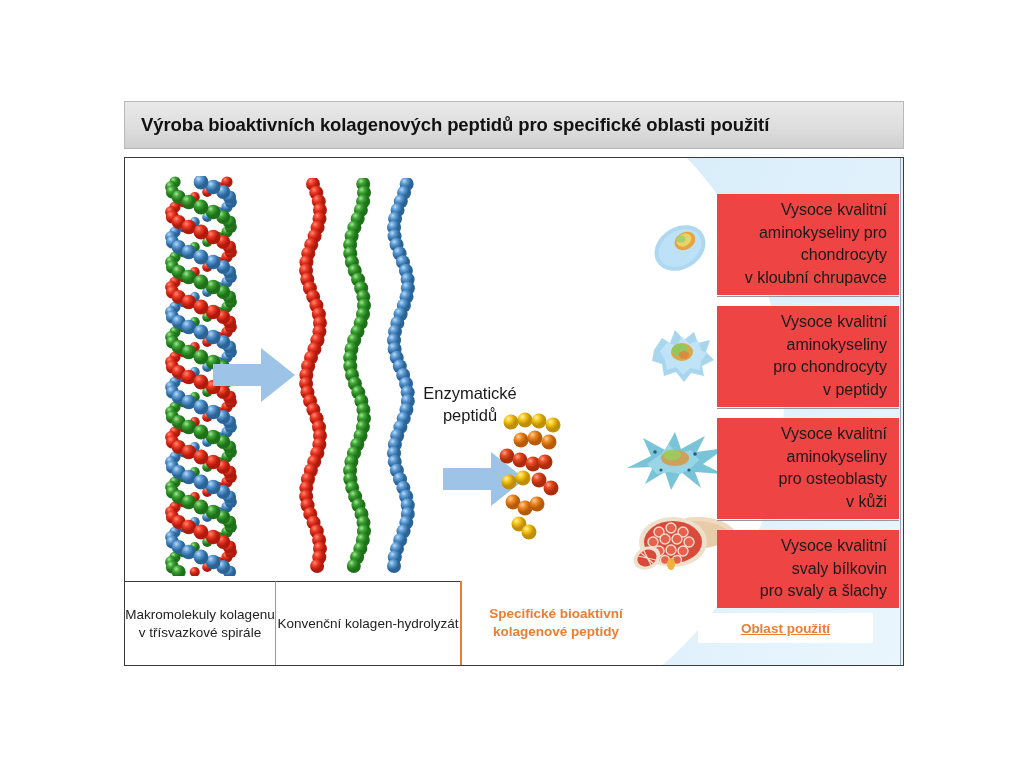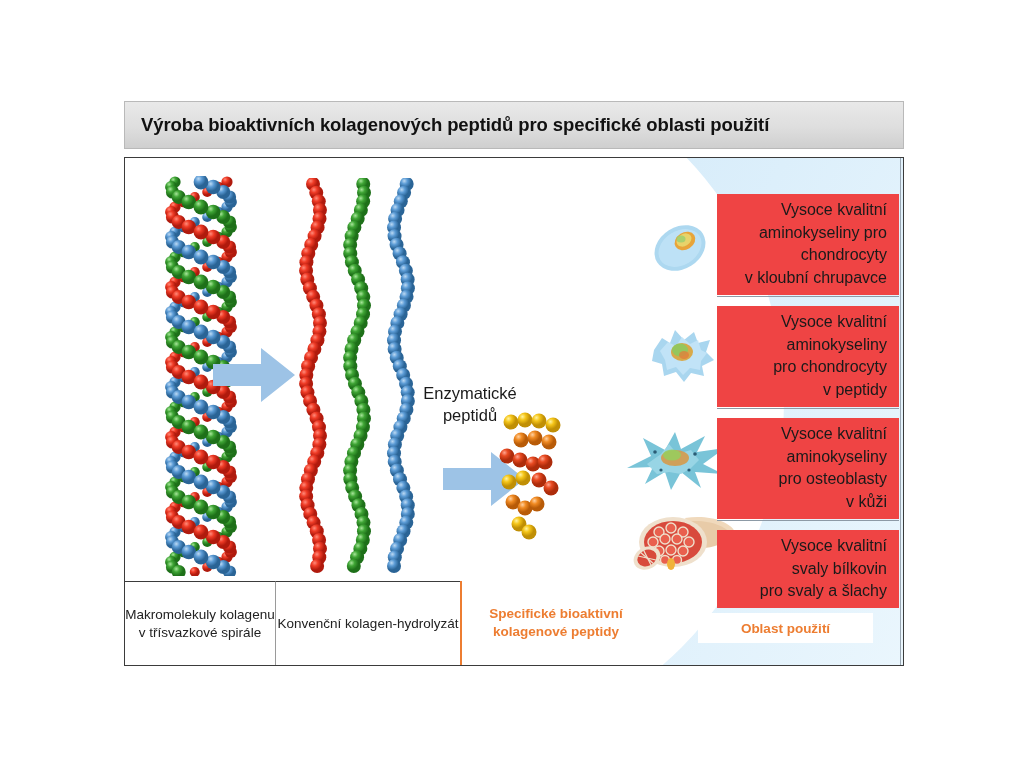--- a/index.html
+++ b/index.html
@@ -52,21 +52,21 @@
     font-size:13.5px;color:#222;line-height:1.3;box-sizing:border-box;
   }
   .lbl-1{width:150px;border-top:1.4px solid #3b3b3b;}
   .lbl-2{width:185px;border-top:1.4px solid #3b3b3b;border-left:1.4px solid #9a9a9a;}
   .lbl-3{width:190px;border-left:2.6px solid #ED7D31;color:#ED7D31;font-weight:bold;
          font-size:13.5px;background:#ffffff;}
   .lbl-spacer{flex:1;}
   .lbl-4{
     position:absolute;right:30px;bottom:22px;width:175px;height:30px;
     background:#ffffff;display:flex;align-items:center;justify-content:center;
-    color:#ED7D31;font-weight:bold;font-size:13.5px;
+    color:#ED7D31;font-weight:bold;font-size:13.5px;text-decoration:underline;
   }
   
   .bead-col{position:absolute;}
   
   .arrow{position:absolute;}
   
   .arrow-label{
     position:absolute;text-align:center;font-size:16.5px;color:#1a1a1a;
     line-height:1.35;white-space:nowrap;
   }

